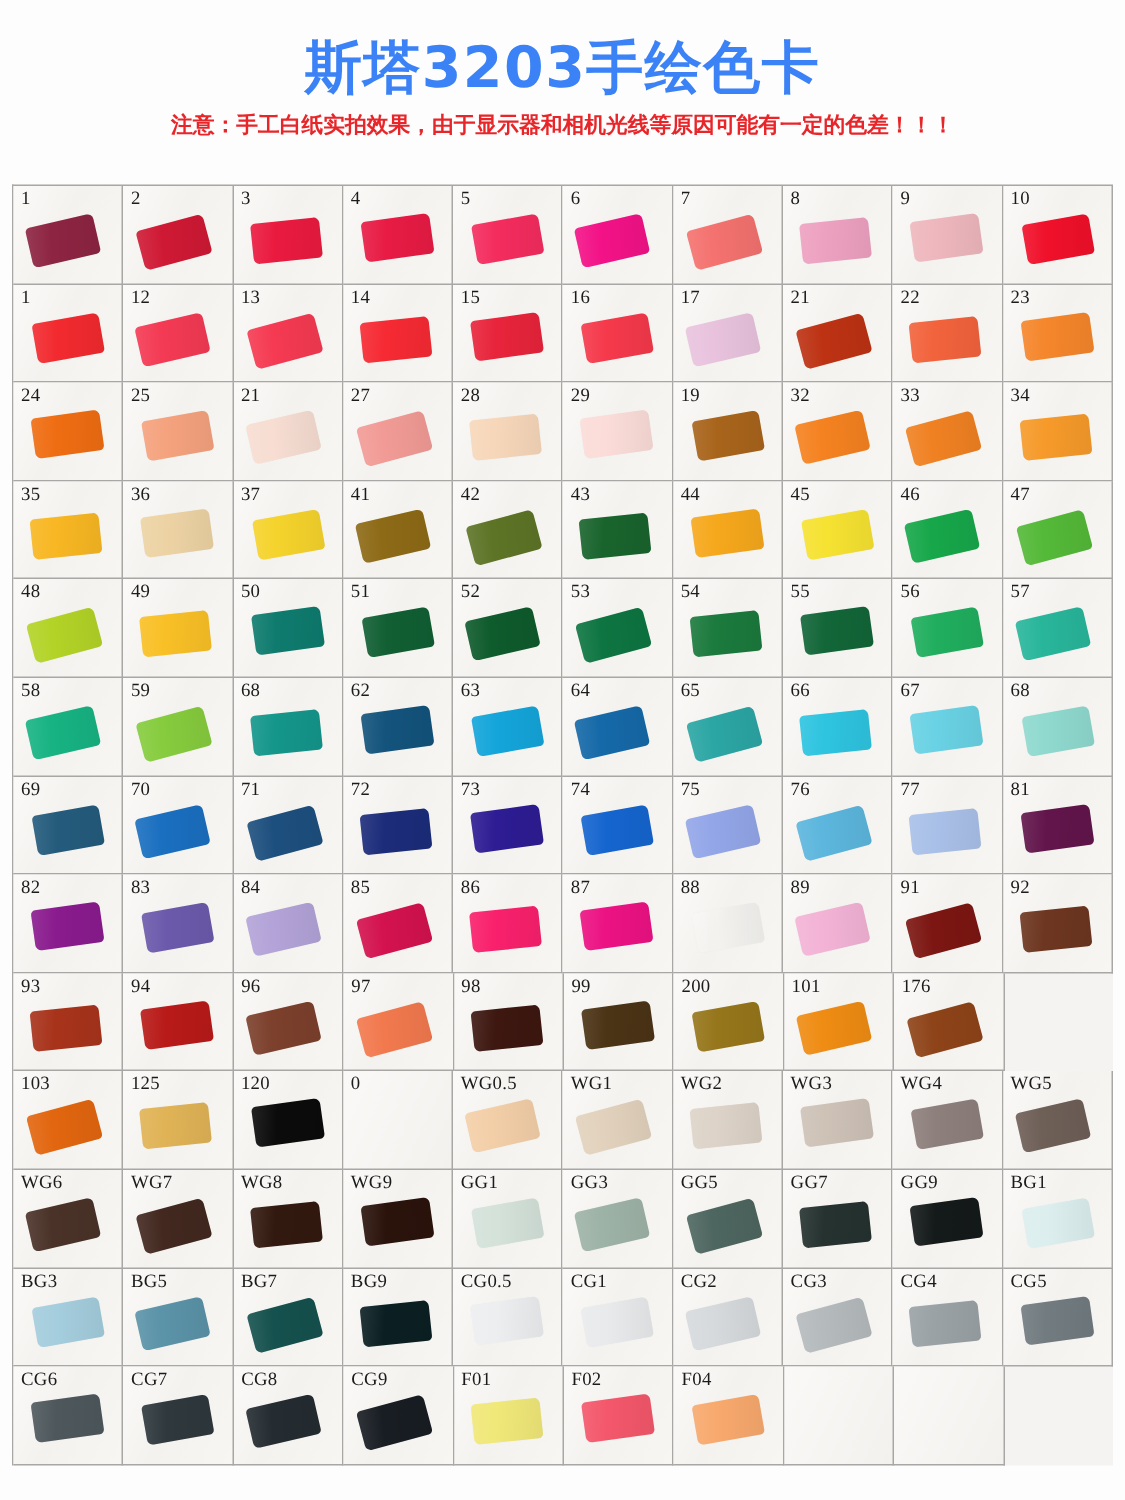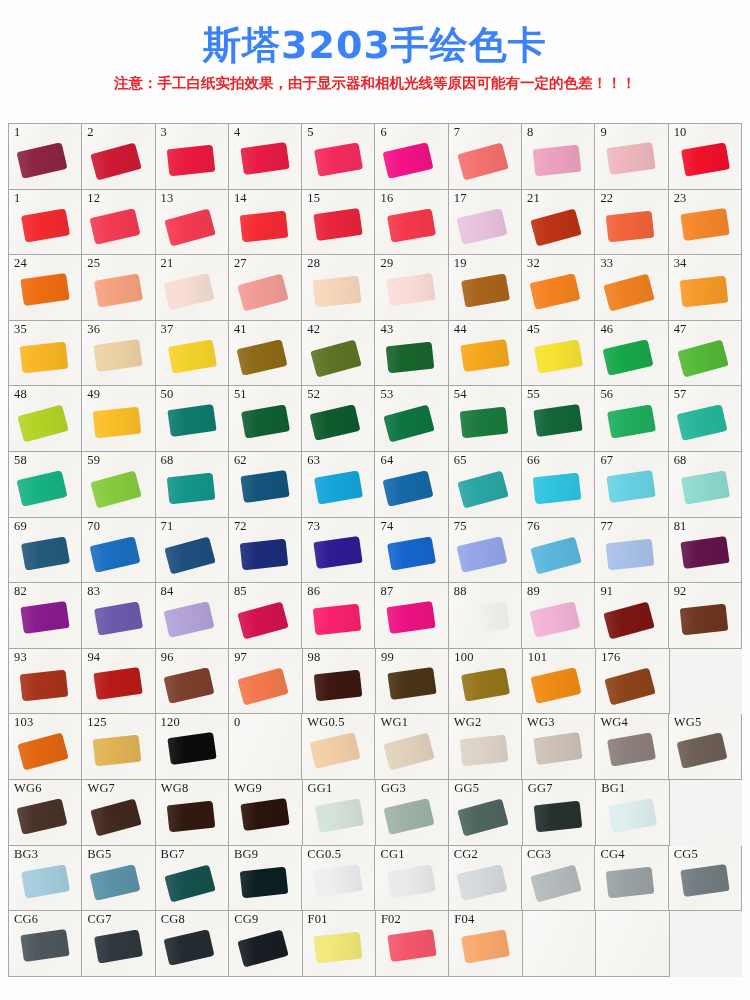--- a/index.html
+++ b/index.html
@@ -451,21 +451,21 @@
         </div>
         <div class="cell">
           <div class="cell-label">98</div>
           <div class="swatch a5" style="background: rgb(61, 23, 16);"></div>
         </div>
         <div class="cell">
           <div class="cell-label">99</div>
           <div class="swatch a2" style="background: rgb(75, 51, 21);"></div>
         </div>
         <div class="cell">
-          <div class="cell-label">100</div>
+          <div class="cell-label">200</div>
           <div class="swatch a4" style="background: rgb(150, 118, 27);"></div>
         </div>
         <div class="cell">
           <div class="cell-label">101</div>
           <div class="swatch a1" style="background: rgb(239, 140, 19);"></div>
         </div>
         <div class="cell">
           <div class="cell-label">176</div>
           <div class="swatch a3" style="background: rgb(142, 67, 24);"></div>
         </div>
@@ -536,20 +536,24 @@
           <div class="cell-label">GG3</div>
           <div class="swatch a1" style="background: rgb(158, 179, 167);"></div>
         </div>
         <div class="cell">
           <div class="cell-label">GG5</div>
           <div class="swatch a3" style="background: rgb(78, 102, 96);"></div>
         </div>
         <div class="cell">
           <div class="cell-label">GG7</div>
           <div class="swatch a5" style="background: rgb(37, 50, 47);"></div>
+        </div>
+        <div class="cell">
+          <div class="cell-label">GG9</div>
+          <div class="swatch a2" style="background: rgb(20, 25, 26);"></div>
         </div>
         <div class="cell">
           <div class="cell-label">BG1</div>
           <div class="swatch a4" style="background: rgb(220, 238, 238);"></div>
         </div>
       </div>
       <div class="row">
         <div class="cell">
           <div class="cell-label">BG3</div>
           <div class="swatch a4" style="background: rgb(164, 205, 221);"></div>

